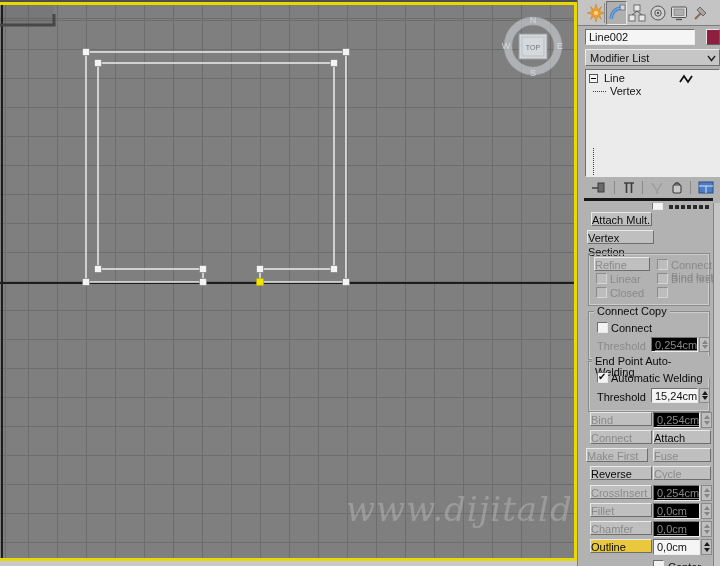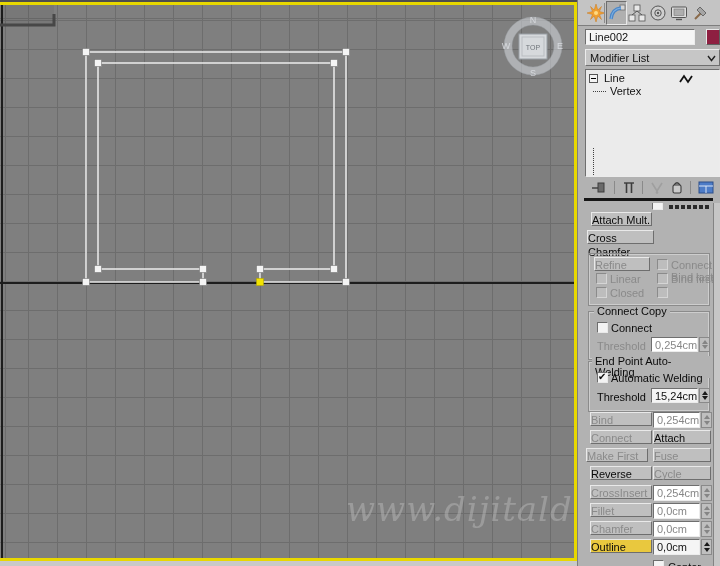--- a/index.html
+++ b/index.html
@@ -36,21 +36,21 @@
   
   #panel { position:absolute; left:577px; top:0; width:143px; height:566px; background:#b2b2b2; border-left:1px solid #7e7e7e; }
   #tabbar { position:absolute; left:0; top:0; width:143px; height:26px; background:#c4c4c4; border-bottom:1px solid #7e7e7e; }
   .tabicon { position:absolute; top:4px; width:18px; height:18px; }
   .tabsel { position:absolute; left:28px; top:1px; width:21px; height:24px; background:#b0b0b0;
             border:1px solid; border-color:#6e6e6e #e8e8e8 #e8e8e8 #6e6e6e; }
   .tabsep { position:absolute; left:26px; top:3px; width:1px; height:20px; background:#8a8a8a; }
 
   .field { position:absolute; background:#f5f5f5; border:1px solid; border-color:#6f6f6f #ececec #ececec #6f6f6f;
            font-size:11px; color:#111; padding:1px 3px; line-height:12px; }
-  .field.dis { background:#ffffff; color:#878787; }
+  .field.dis { background:#000000; color:#878787;text-decoration:underline; }
 
   #name-field { left:7px; top:29px; width:110px; height:16px; }
   #color-swatch { position:absolute; left:128px; top:29px; width:14px; height:16px; background:#8e1f41;
                   border:1px solid; border-color:#e8e8e8 #5f5f5f #5f5f5f #e8e8e8; }
   #modifier-combo { position:absolute; left:7px; top:49px; width:135px; height:17px; background:#c6c6c6;
                     border:1px solid; border-color:#ececec #6f6f6f #6f6f6f #ececec; font-size:11px; color:#111;
                     padding:2px 4px; }
   #combo-arrow { position:absolute; right:3px; top:5px; }
 
   #stackbox { position:absolute; left:7px; top:69px; width:135px; height:108px; background:#ebebeb;
@@ -232,21 +232,21 @@
     </div>
 
     <div id="blacksep"></div>
 
     <div id="rollout">
 
       <div class="cb" style="left:74px; top:-4px"></div>
       <div id="clipped-frag"></div>
 
       <div class="btn" style="left:13px; top:9px;  width:61px">Attach Mult.</div>
-      <div class="btn" style="left:9px;  top:27px; width:67px">Cross Chamfer</div>
+      <div class="btn" style="left:9px;  top:27px; width:67px">Vertex Section</div>
 
       <div class="groupbox" style="left:10px; top:50px; width:122px; height:53px"></div>
       <div class="btn dis" style="left:16px; top:54px; width:56px">Refine</div>
       <div class="cb dis" style="left:79px; top:56px"></div>
       <div class="lab dis" style="left:93px; top:56px">Connect</div>
       <div class="cb dis" style="left:18px; top:70px"></div>
       <div class="lab dis" style="left:32px; top:70px">Linear</div>
       <div class="cb dis" style="left:79px; top:70px"></div>
       <div class="lab dis" style="left:93px; top:70px">Bind first</div>
       <div class="cb dis" style="left:18px; top:84px"></div>

